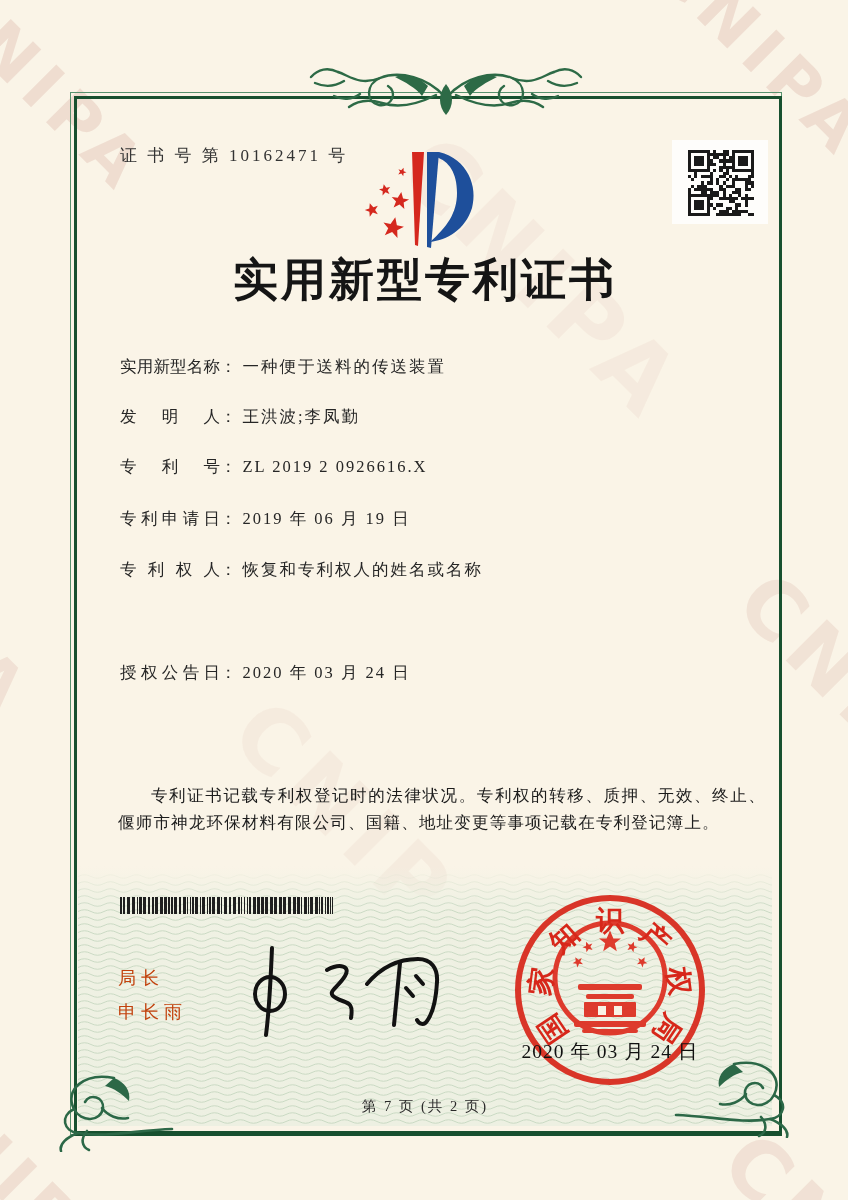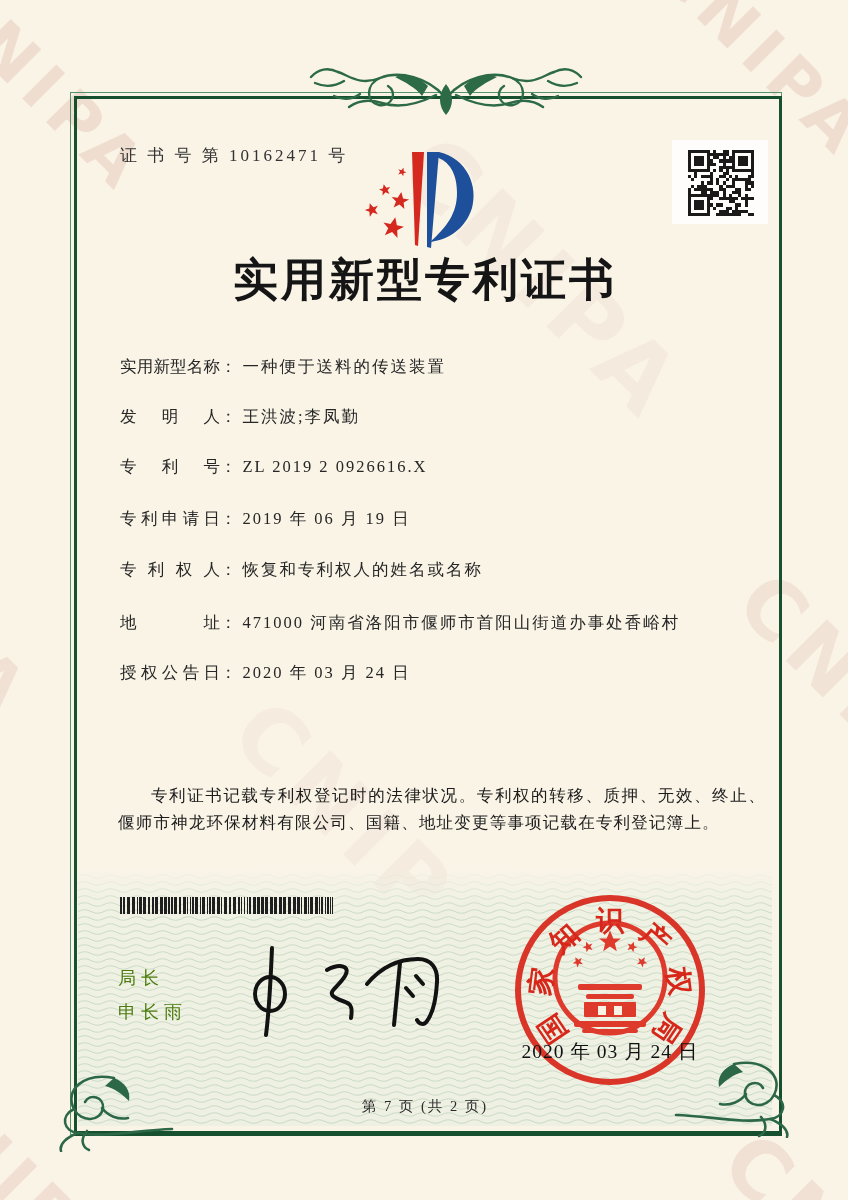--- a/index.html
+++ b/index.html
@@ -29,21 +29,21 @@
   .fcolon{display:inline-block;vertical-align:top;}
   .fvalue{letter-spacing:2px;margin-left:6px;}
   .grant2{position:absolute;left:350px;top:0;}
   
   .body-par{position:absolute;left:118px;width:648px;font-size:16.5px;line-height:27.2px;
             letter-spacing:1.2px;text-indent:2em;text-align:justify;color:#1c1c1c;z-index:3;}
   
   .barcode{position:absolute;left:120px;top:897px;height:17px;display:flex;align-items:stretch;z-index:3;}
   .barcode div{height:17px;}
   
-  .sig-label{position:absolute;left:118px;font-size:18px;letter-spacing:5px;color:#4d7c0f;z-index:3;}
+  .sig-label{position:absolute;left:118px;font-size:18px;letter-spacing:5px;color:#c2410c;z-index:3;}
   
   .seal{position:absolute;left:510px;top:890px;width:200px;height:200px;z-index:5;}
   .seal-date{position:absolute;left:515px;top:1038px;width:190px;text-align:center;font-size:19.5px;
              letter-spacing:1px;color:#101010;z-index:6;}
   .sealchar{font-family:"Liberation Serif","DejaVu Serif",serif;font-weight:bold;}
   
   .pagefoot{position:absolute;left:70px;top:1097px;width:710px;text-align:center;font-size:14.5px;
             letter-spacing:2px;color:#2a2a2a;z-index:3;}
   .contnote{position:absolute;left:330px;top:1151px;width:216px;height:38px;line-height:38px;
             background:#fffef8;text-align:center;font-size:15.5px;letter-spacing:5px;color:#222;z-index:3;}
@@ -332,23 +332,20 @@
   </div>
   <div class="frow" style="top:454px">
     <span class="flabel">专利号</span><span class="fcolon">：</span><span class="fvalue">ZL 2019 2 0926616.X</span>
   </div>
   <div class="frow" style="top:506px">
     <span class="flabel">专利申请日</span><span class="fcolon">：</span><span class="fvalue">2019 年 06 月 19 日</span>
   </div>
   <div class="frow" style="top:557px">
     <span class="flabel">专利权人</span><span class="fcolon">：</span><span class="fvalue">恢复和专利权人的姓名或名称</span>
   </div>
-  <div class="frow" style="top:610px">
-    <span class="flabel">地址</span><span class="fcolon">：</span><span class="fvalue">471000  河南省洛阳市偃师市首阳山街道办事处香峪村</span>
-  </div>
   <div class="frow" style="top:660px">
     <span class="flabel">授权公告日</span><span class="fcolon">：</span><span class="fvalue">2020 年 03 月 24 日</span>
   </div>
 
   <div class="body-par" style="top:782px">专利证书记载专利权登记时的法律状况。专利权的转移、质押、无效、终止、偃师市神龙环保材料有限公司、国籍、地址变更等事项记载在专利登记簿上。</div>
 
   <div class="barcode" id="barcode">
       <div style="width: 2px; background: rgb(31, 31, 31);"></div>
       <div style="width: 1px; background: transparent;"></div>
       <div style="width: 2px; background: rgb(31, 31, 31);"></div>

